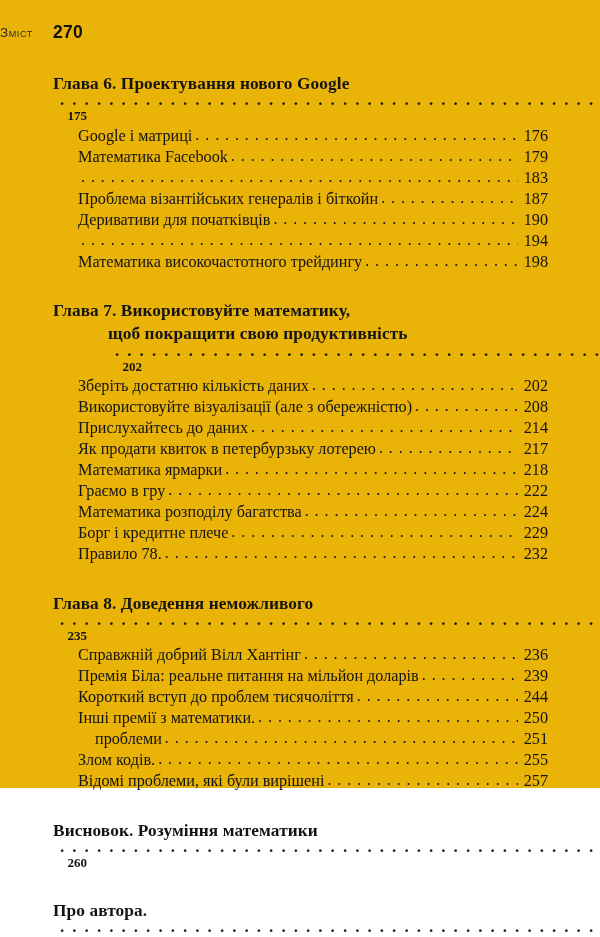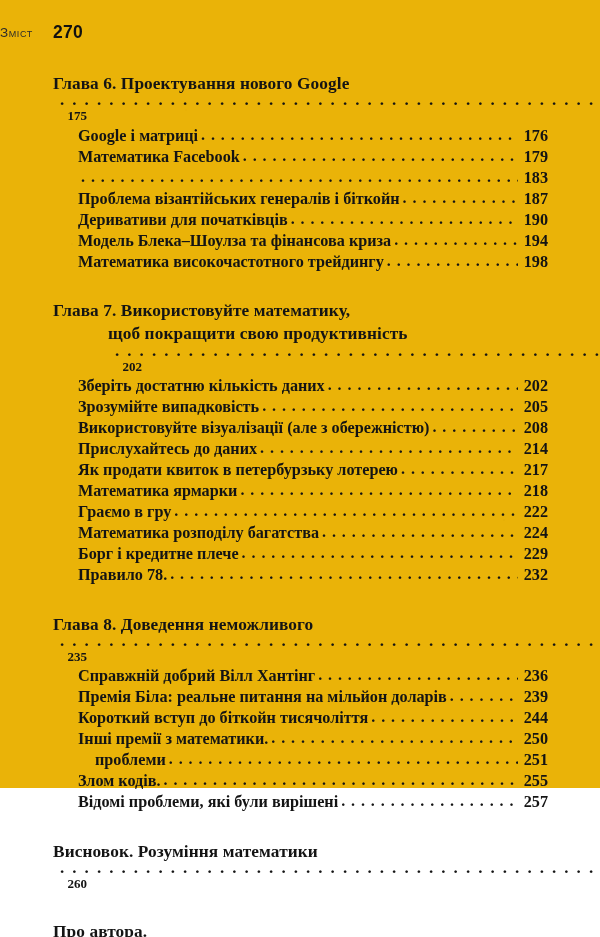--- a/index.html
+++ b/index.html
@@ -129,21 +129,21 @@
   
   .row.major.cont {
     margin-left: 108px;
     width: 480px;
   }
   
   .row.major.nolead .leader::before { content: ""; }
 
   
   .row.sub {
-    font-weight: 700;
+    font-weight: 400;
     font-size: 16.2px;
     margin-left: 78px;
     width: 470px;
     padding: 2.4px 0;
   }
   .row.sub .leader {
     letter-spacing: 0.95px;
     font-size: 16px;
     padding: 0 1px 0 3px;
   }
@@ -206,21 +206,20 @@
           <span class="label">Проблема візантійських генералів і біткойн</span>
           <span class="leader"></span>
           <span class="pagenum">187</span>
         </div>
         <div class="row sub">
           <span class="label">Деривативи для початківців</span>
           <span class="leader"></span>
           <span class="pagenum">190</span>
         </div>
         <div class="row sub">
-          <span class="label">Модель Блека–Шоулза та фінансова криза</span>
           <span class="leader"></span>
           <span class="pagenum">194</span>
         </div>
         <div class="row sub">
           <span class="label">Математика високочастотного трейдингу</span>
           <span class="leader"></span>
           <span class="pagenum">198</span>
         </div>
       </div>
       <div class="group">
@@ -233,25 +232,20 @@
           <span class="label">щоб покращити свою продуктивність</span>
           <span class="leader"></span>
           <span class="pagenum">202</span>
         </div>
         <div class="row sub">
           <span class="label">Зберіть достатню кількість даних</span>
           <span class="leader"></span>
           <span class="pagenum">202</span>
         </div>
         <div class="row sub">
-          <span class="label">Зрозумійте випадковість</span>
-          <span class="leader"></span>
-          <span class="pagenum">205</span>
-        </div>
-        <div class="row sub">
           <span class="label">Використовуйте візуалізації (але з обережністю)</span>
           <span class="leader"></span>
           <span class="pagenum">208</span>
         </div>
         <div class="row sub">
           <span class="label">Прислухайтесь до даних</span>
           <span class="leader"></span>
           <span class="pagenum">214</span>
         </div>
         <div class="row sub">
@@ -295,21 +289,21 @@
           <span class="label">Справжній добрий Вілл Хантінг</span>
           <span class="leader"></span>
           <span class="pagenum">236</span>
         </div>
         <div class="row sub">
           <span class="label">Премія Біла: реальне питання на мільйон доларів</span>
           <span class="leader"></span>
           <span class="pagenum">239</span>
         </div>
         <div class="row sub">
-          <span class="label">Короткий вступ до біткойн тисячоліття</span>
+          <span class="label">Короткий вступ до проблем тисячоліття</span>
           <span class="leader"></span>
           <span class="pagenum">244</span>
         </div>
         <div class="row sub">
           <span class="label">Інші премії з математики.</span>
           <span class="leader"></span>
           <span class="pagenum">250</span>
         </div>
         <div class="row sub cont">
           <span class="label">проблеми</span>

